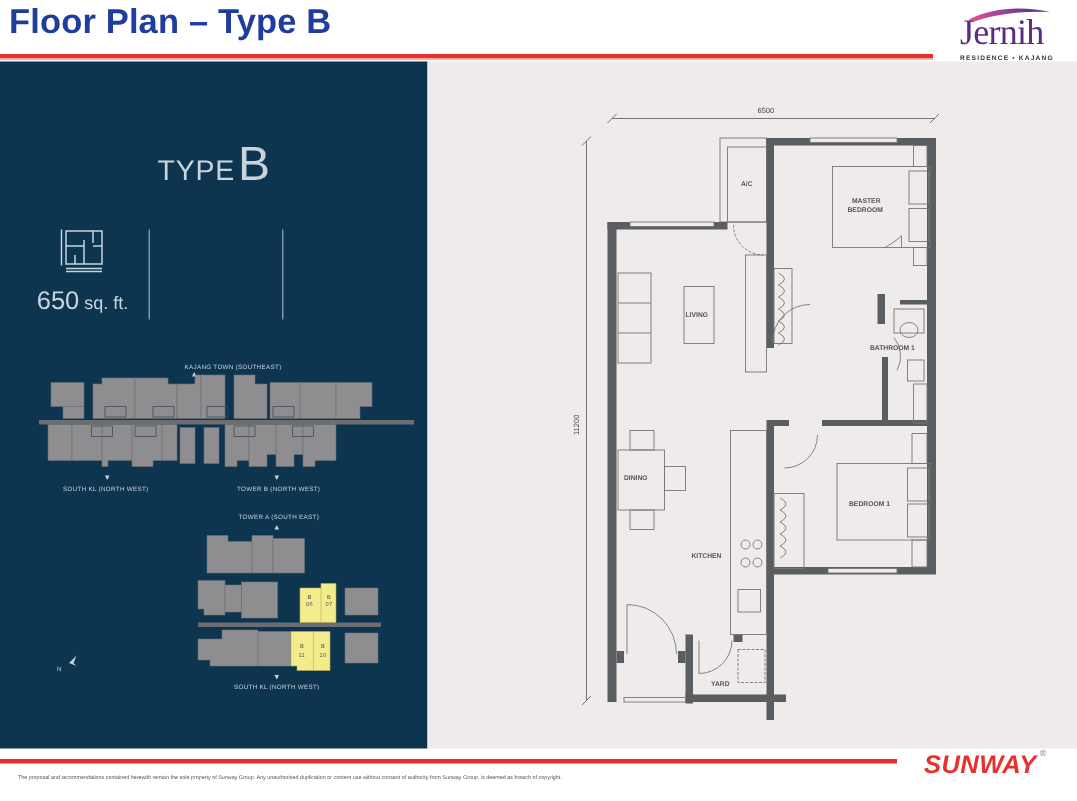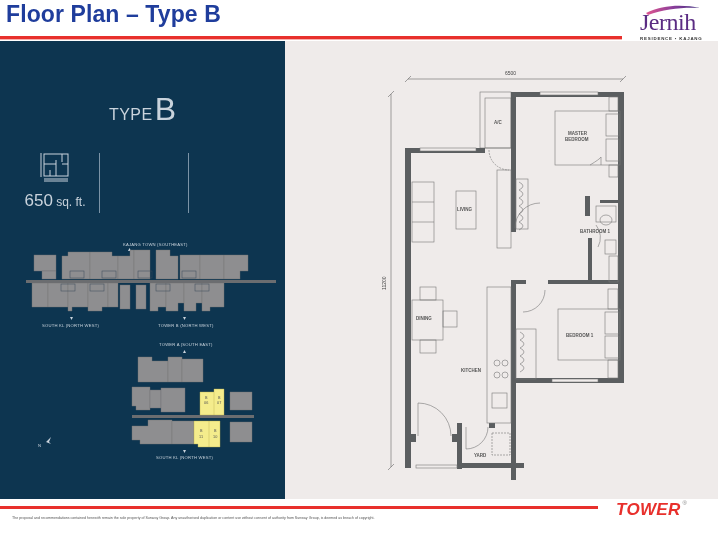--- a/index.html
+++ b/index.html
@@ -10,21 +10,21 @@
   .title-rule { position: absolute; left: 0; top: 36px; width: 622px; height: 3px; background: #e8302c; }
   .title-rule2 { position: absolute; left: 0; top: 39px; width: 622px; height: 1px; background: #f7b0ae; }
 
   .logo { position: absolute; left: 632px; top: 4px; width: 86px; height: 38px; }
   .logo-swoosh { position: absolute; left: 12px; top: 0; width: 58px; height: 12px; }
   .logo-word { position: absolute; left: 8px; top: 5px; font-family: "Liberation Serif", serif; font-size: 24px; color: #5b2c83; letter-spacing: -0.5px; text-align: center; }
   .logo-sub { position: absolute; left: 8px; top: 32px; font-family: "Liberation Sans", sans-serif; font-size: 4.4px; font-weight: bold; letter-spacing: 0.8px; color: #333; white-space: nowrap; }
 
   .left-panel { position: absolute; left: 0; top: 41px; width: 285px; height: 458px; background: #0d3550; color: #c9d3dc; }
   .type-heading { position: absolute; left: 0; width: 285px; top: 50px; text-align: center; color: #c9d3dc; }
-  .type-word { font-family: "Liberation Sans", sans-serif; font-size: 16px; letter-spacing: 0.5px; }
+  .type-word { font-family: "Liberation Sans", sans-serif; font-size: 19px; letter-spacing: 0.5px; }
   .type-letter { font-family: "Liberation Sans", sans-serif; font-size: 32px; margin-left: 2px; }
 
   .feature { position: absolute; top: 110px; width: 90px; text-align: center; }
   .feature svg { display: block; margin: 0 auto; }
   .feature-label { margin-top: 8px; font-size: 12px; color: #c9d3dc; white-space: nowrap; }
   .feature-label .big { font-size: 17px; }
   .feat-divider { position: absolute; top: 112px; width: 1px; height: 60px; background: #7b93a6; }
 
   .right-panel { position: absolute; left: 285px; top: 41px; width: 433px; height: 458px; background: #efebea; }
 
@@ -286,15 +286,15 @@
         <text x="416" y="320">DINING</text>
         <text x="566" y="337">BEDROOM 1</text>
         <text x="461" y="372">KITCHEN</text>
         <text x="474" y="457">YARD</text>
       </g>
     </svg>
   </div>
 
   <div class="footer-rule"></div>
   <div class="footer-text">The proposal and recommendations contained herewith remain the sole property of Sunway Group. Any unauthorised duplication or content use without consent of authority from Sunway Group, is deemed as breach of copyright.</div>
-  <div class="sunway"><span>TOWER</span><sup>®</sup></div>
+  <div class="sunway"><span>SUNWAY</span><sup>®</sup></div>
 
 </div>
 
 </body></html>

